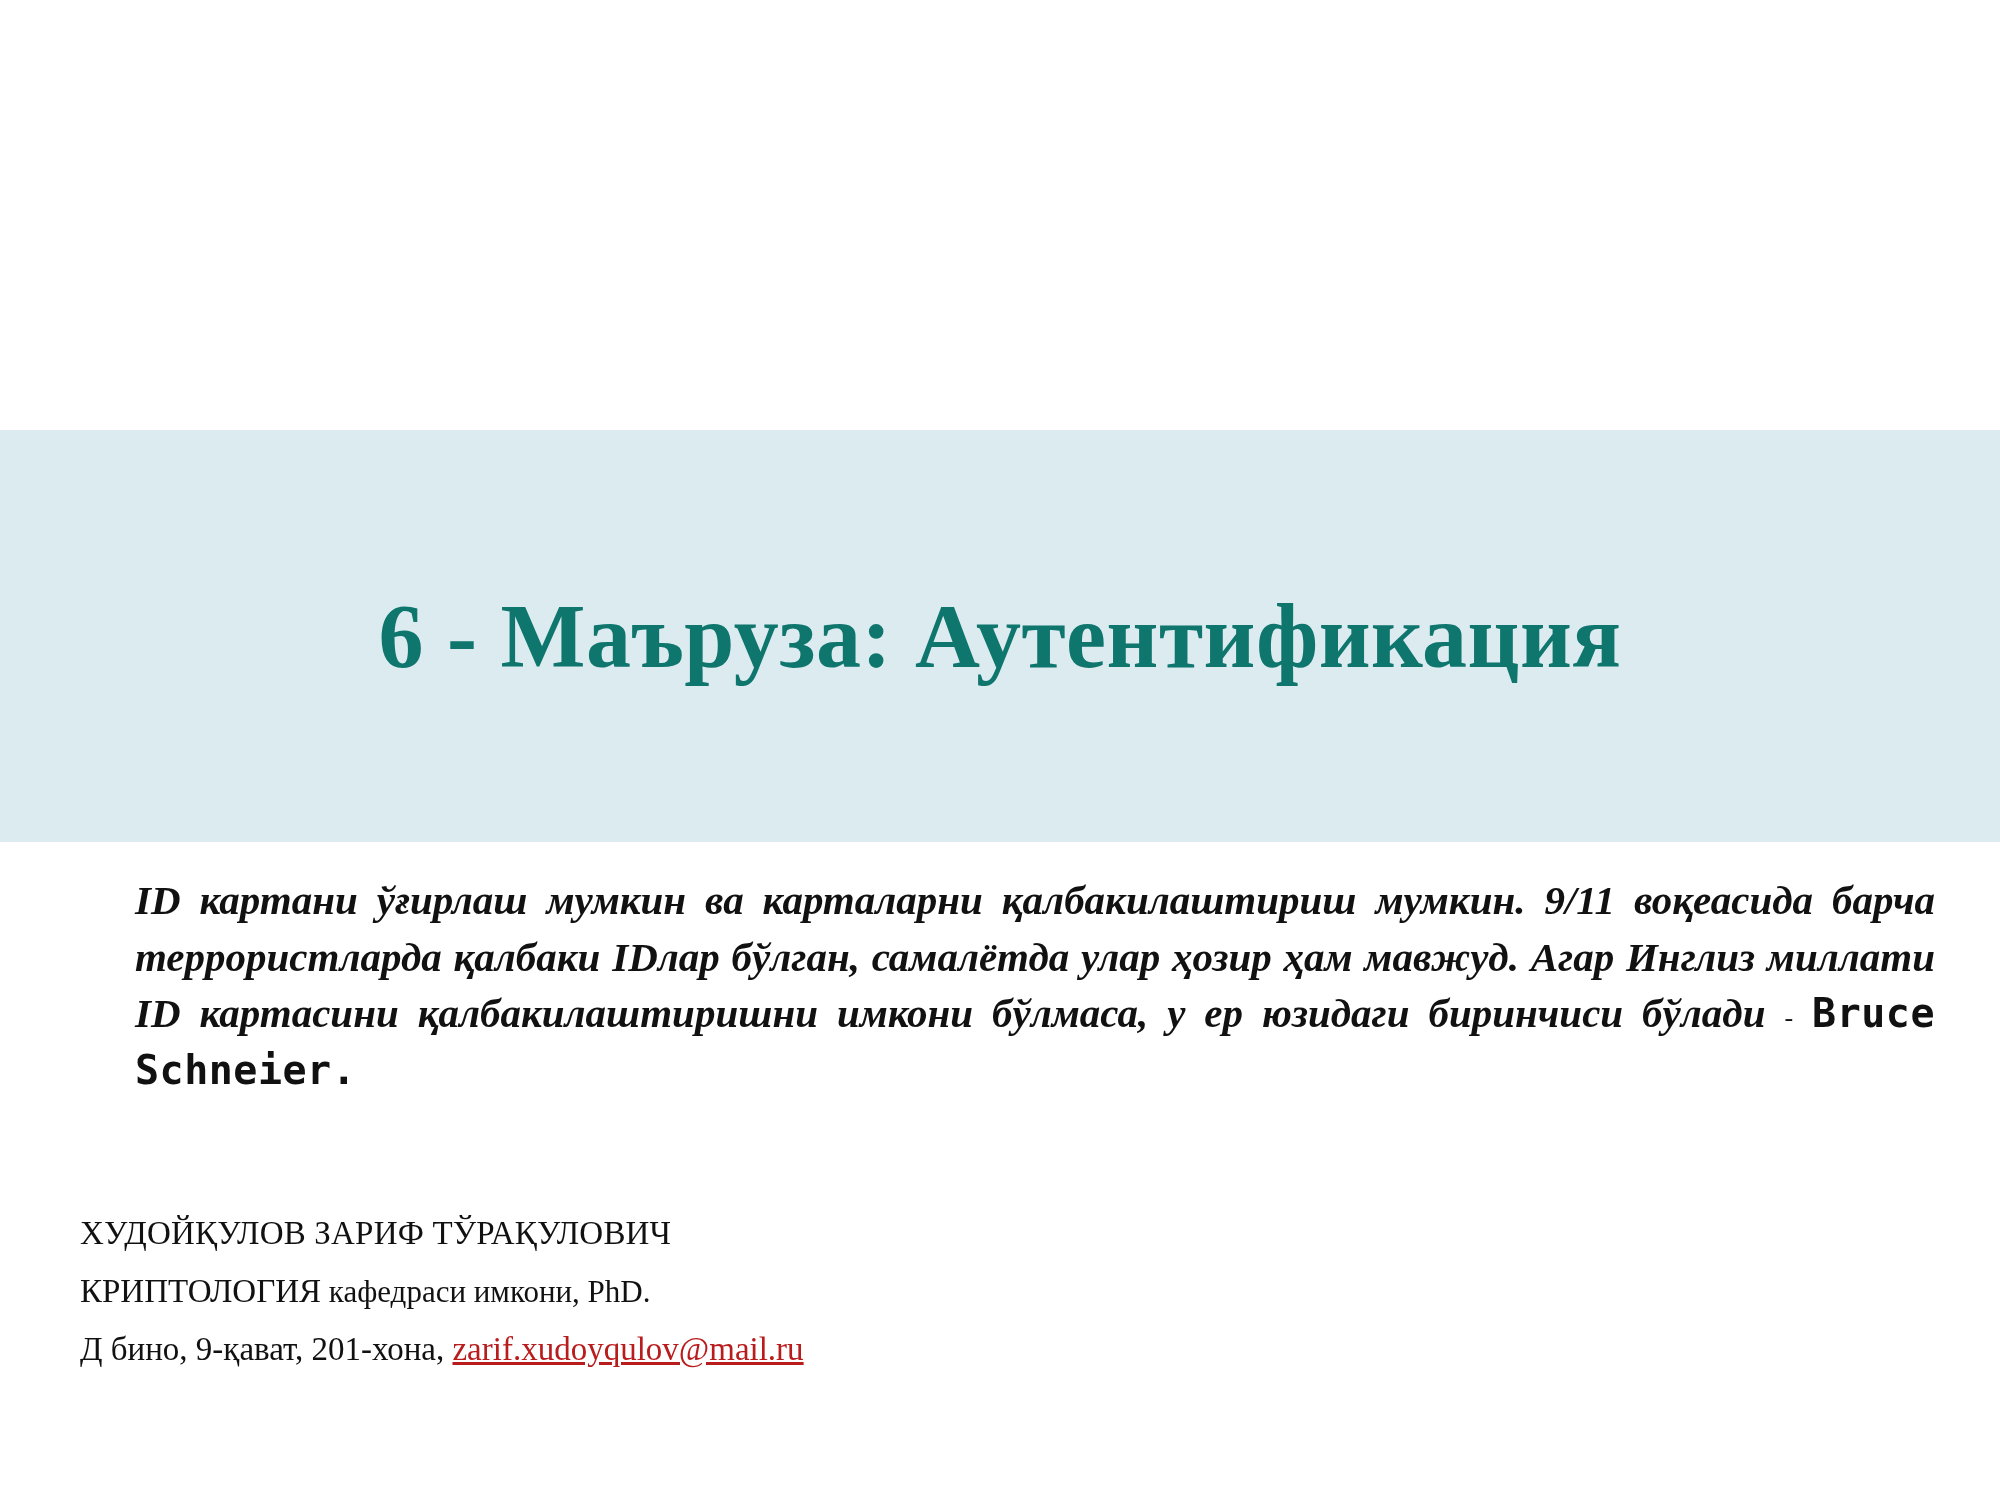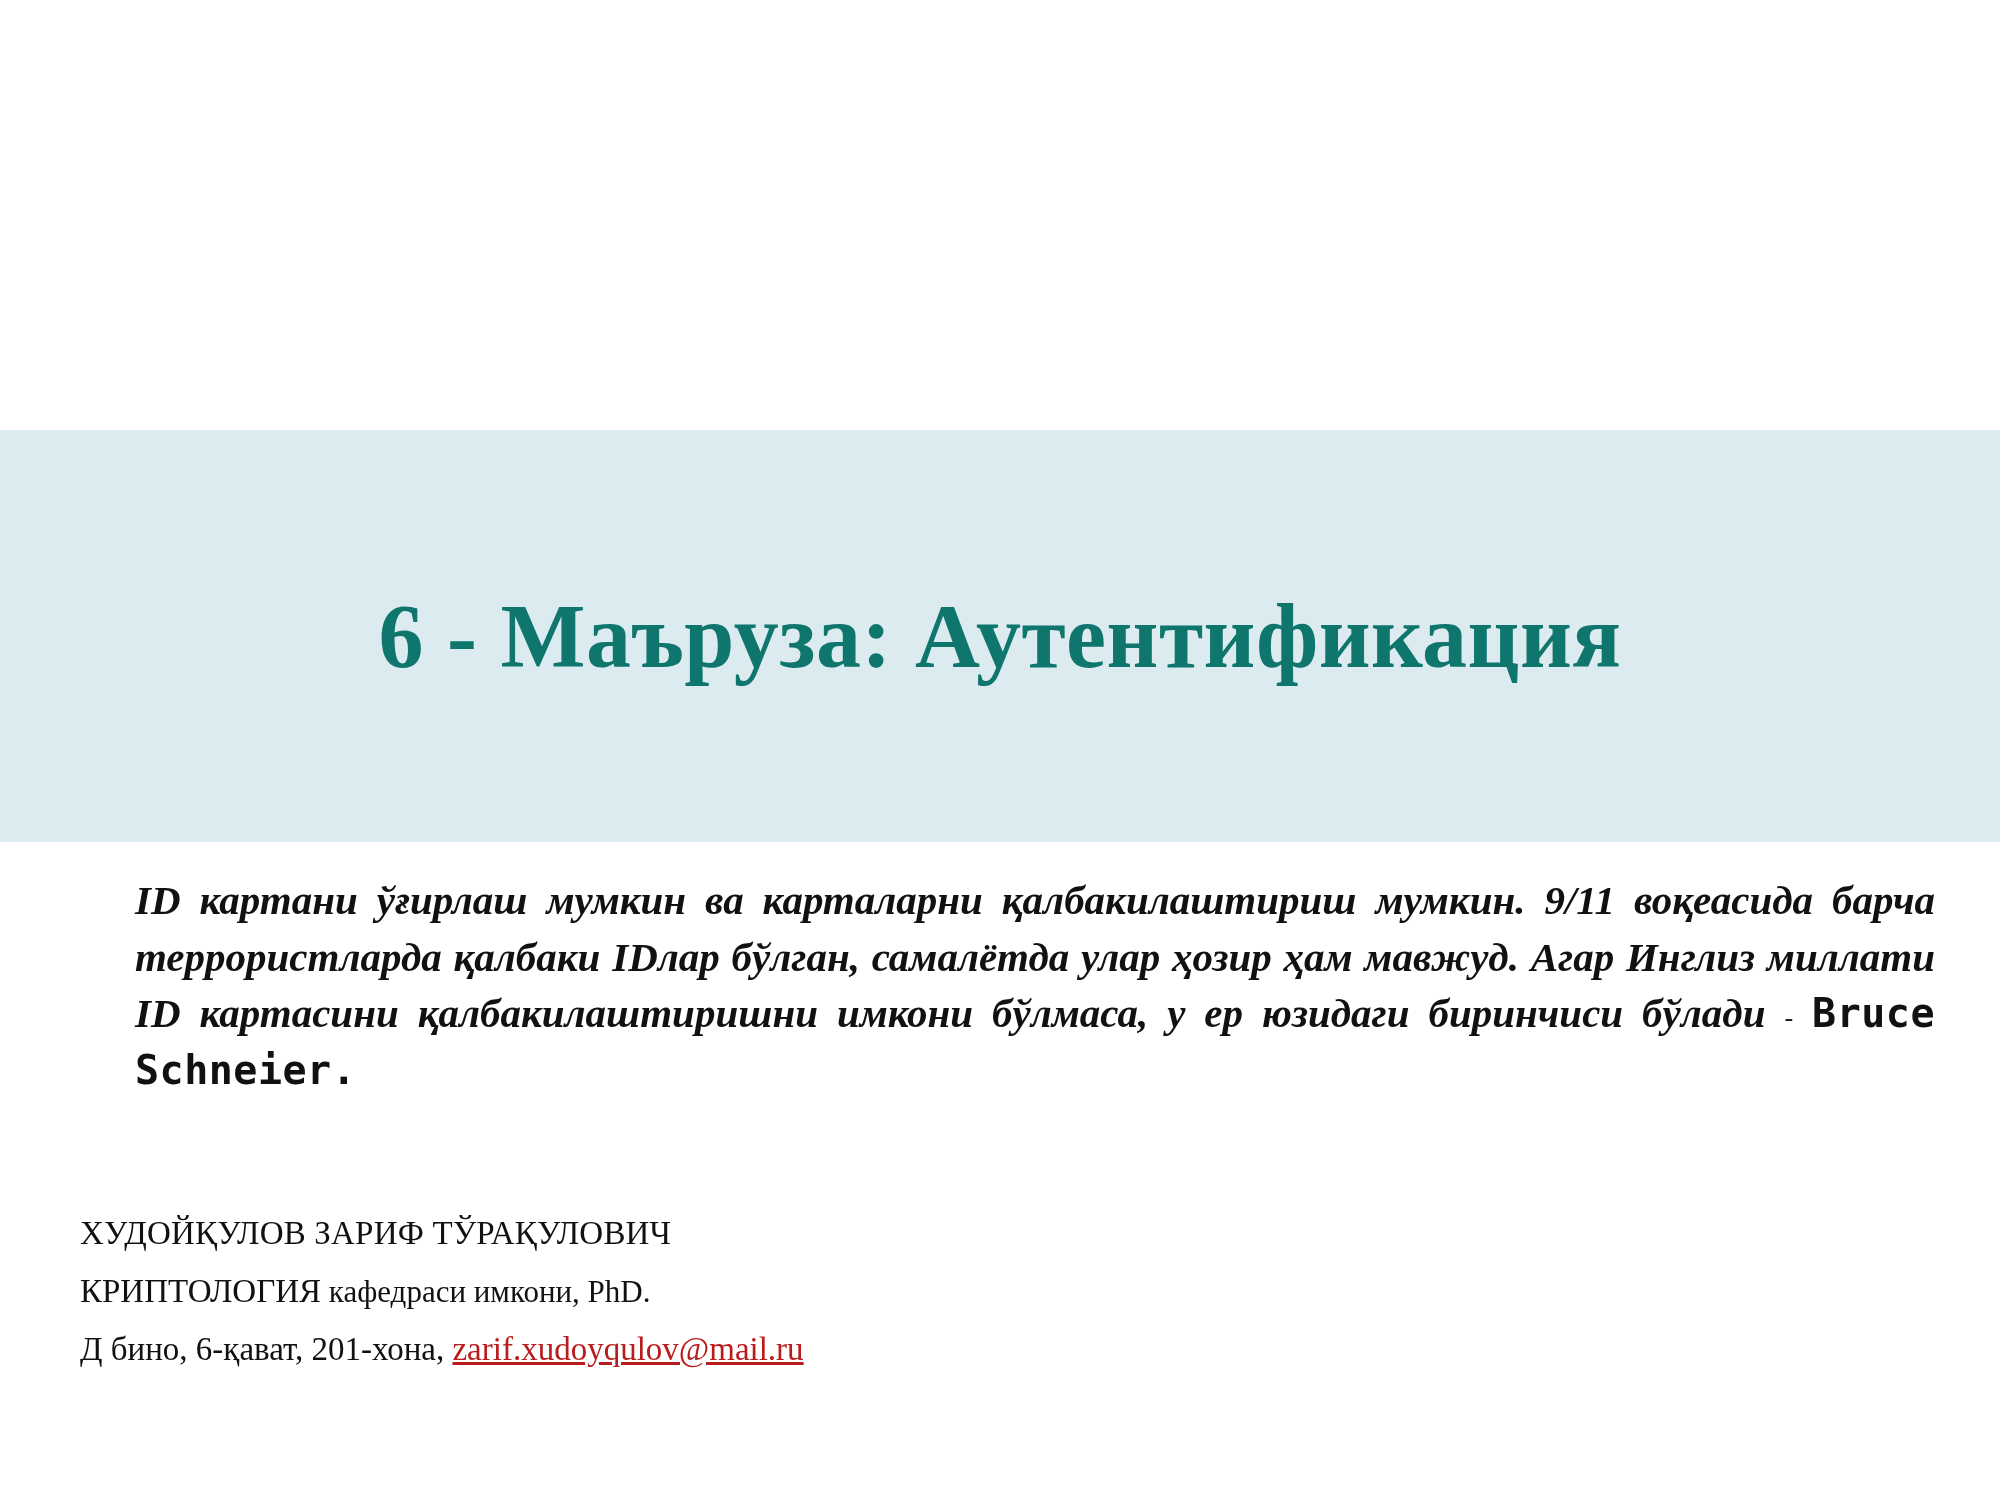--- a/index.html
+++ b/index.html
@@ -130,17 +130,17 @@
   </div>
 
   <div class="contact-block">
     <div class="contact-line">
       <span class="contact-name">ХУДОЙҚУЛОВ ЗАРИФ ТЎРАҚУЛОВИЧ</span>
     </div>
     <div class="contact-line">
       <span class="contact-role-strong">КРИПТОЛОГИЯ</span><span class="contact-role-rest"> кафедраси имкони, PhD.</span>
     </div>
     <div class="contact-line">
-      <span class="contact-addr">Д бино, 6-қават,  201-хона, </span><a class="email-link" href="#">zarif.xudoyqulov@mail.ru</a>
+      <span class="contact-addr">Д бино, 9-қават,  201-хона, </span><a class="email-link" href="#">zarif.xudoyqulov@mail.ru</a>
     </div>
   </div>
 
 </div>
 
 </body></html>

